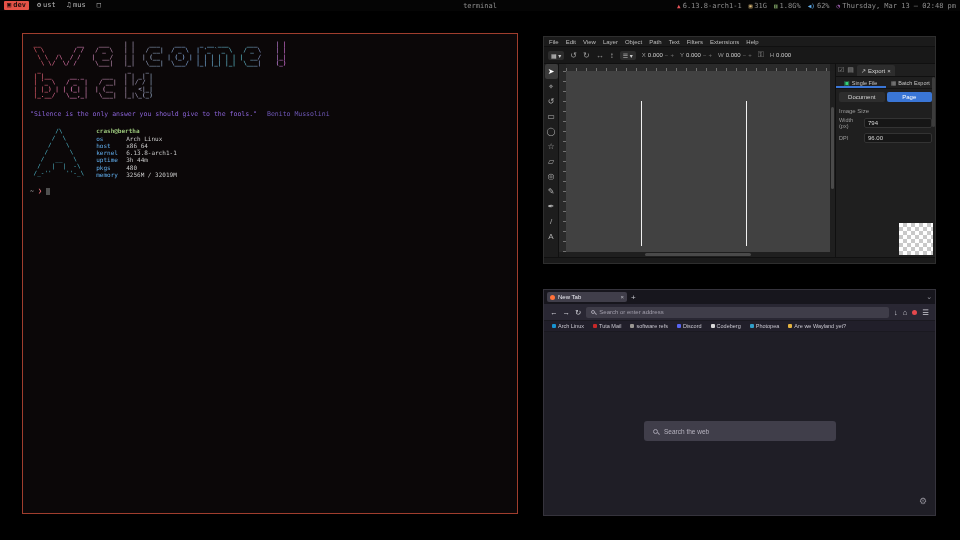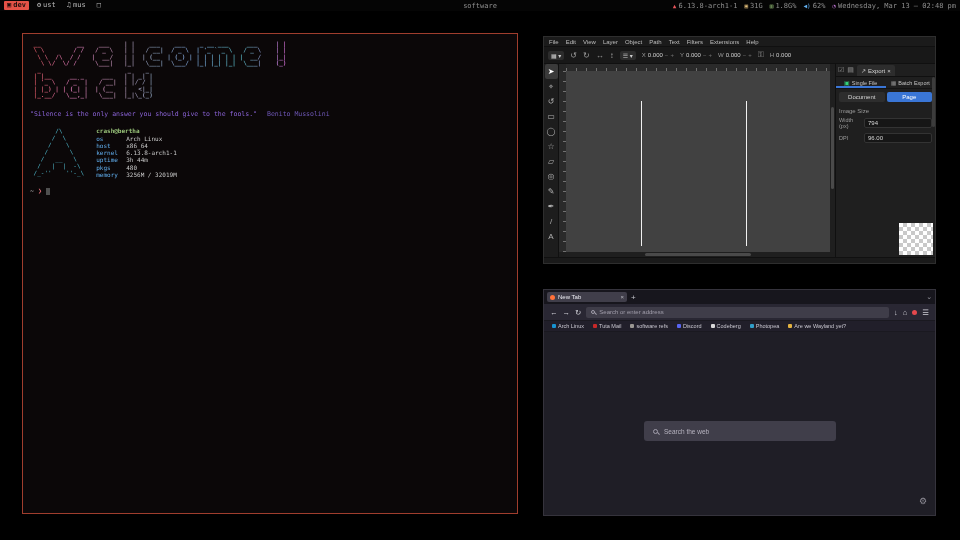--- a/index.html
+++ b/index.html
@@ -144,41 +144,41 @@
       <span>ust</span>
     </div>
     <div class="ws">
       <span>♫</span>
       <span>mus</span>
     </div>
     <div class="ws">
       <span>□</span>
     </div>
   </div>
-  <div id="bar-title">software</div>
+  <div id="bar-title">terminal</div>
   <div class="mod-group">
     <div class="mod">
       <span class="glyph" style="color: rgb(232, 85, 90);">▲</span>
       <span>6.13.8-arch1-1</span>
     </div>
     <div class="mod">
       <span class="glyph" style="color: rgb(229, 192, 123);">▣</span>
       <span>31G</span>
     </div>
     <div class="mod">
       <span class="glyph" style="color: rgb(152, 195, 121);">▥</span>
       <span>1.8G%</span>
     </div>
     <div class="mod">
       <span class="glyph" style="color: rgb(97, 175, 239);">◀)</span>
       <span>62%</span>
     </div>
     <div class="mod">
       <span class="glyph" style="color: rgb(198, 120, 221);">◔</span>
-      <span>Wednesday, Mar 13 — 02:48 pm</span>
+      <span>Thursday, Mar 13 — 02:48 pm</span>
     </div>
   </div>
 </div>
 
 <div id="terminal">
   <div class="art">
     <div class="art-line"> __          __    ___    | |    ___    ___    _ __ ___     ___     | |</div>
     <div class="art-line"> \ \        / /   / _ \   | |   / __|  / _ \  | '_ ` _ \   / _ \    | |</div>
     <div class="art-line">  \ \  /\  / /   |  __/   | |  | (__  | (_) | | | | | | | |  __/    |_|</div>
     <div class="art-line">   \ \/  \/ /     \___|   |_|   \___|  \___/  |_| |_| |_|  \___|    (_)</div>

